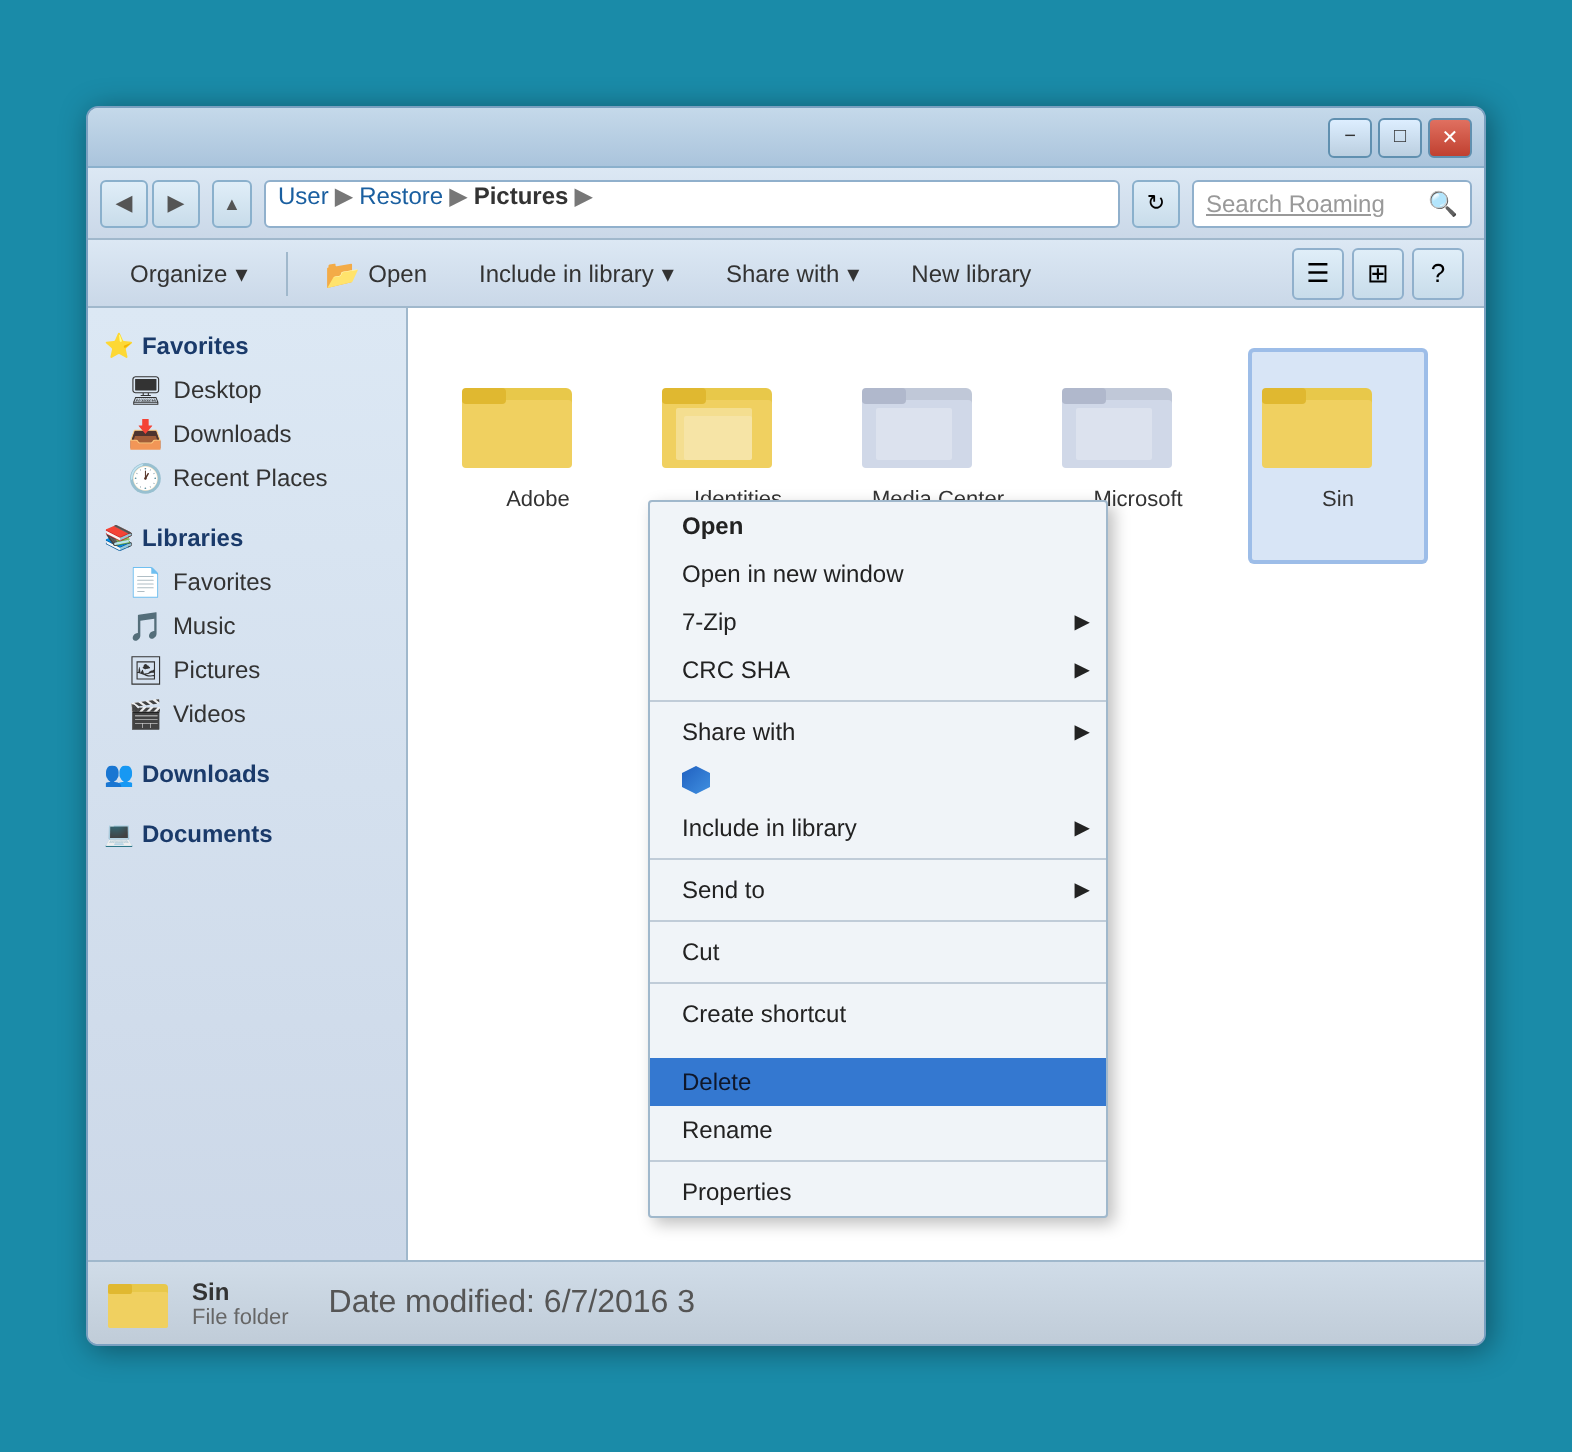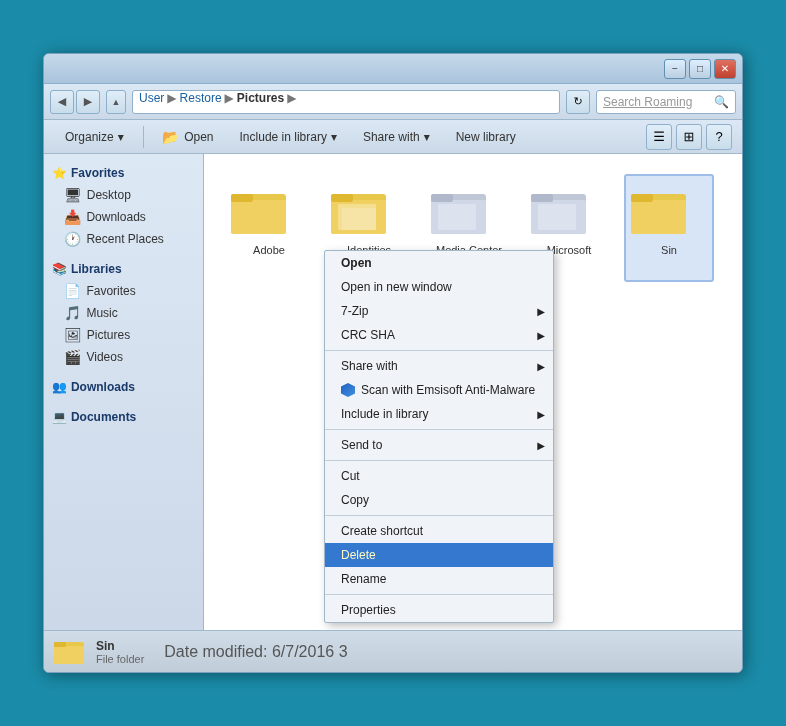--- a/index.html
+++ b/index.html
@@ -284,21 +284,21 @@
     .ctx-item {
       padding: 5px 16px;
       font-size: 12px;
       color: #222;
       cursor: pointer;
       display: flex;
       align-items: center;
       gap: 6px;
       position: relative;
     }
-    .ctx-item.highlighted { background: #3478d0; color: #fef9c3; }
+    .ctx-item.highlighted { background: #3478d0; color: #0f172a; margin-top: 10px; }
     .ctx-item.bold { font-weight: bold; }
     .ctx-separator {
       height: 1px;
       background: #c0ccd8;
       margin: 3px 0;
     }
     .ctx-arrow {
       position: absolute;
       right: 8px;
       font-size: 10px;
@@ -501,37 +501,33 @@
             <span>CRC SHA</span>
             <span class="ctx-arrow">▶</span>
           </div>
           <div class="ctx-separator"></div>
           <div class="ctx-item">
             <span>Share with</span>
             <span class="ctx-arrow">▶</span>
           </div>
           <div class="ctx-item">
             <span class="ctx-shield"></span>
-            <span>Scan with Emsisoft Anti-Malware</span>
           </div>
           <div class="ctx-item">
             <span>Include in library</span>
             <span class="ctx-arrow">▶</span>
           </div>
           <div class="ctx-separator"></div>
           <div class="ctx-item">
             <span>Send to</span>
             <span class="ctx-arrow">▶</span>
           </div>
           <div class="ctx-separator"></div>
           <div class="ctx-item">
             <span>Cut</span>
-          </div>
-          <div class="ctx-item">
-            <span>Copy</span>
           </div>
           <div class="ctx-separator"></div>
           <div class="ctx-item">
             <span>Create shortcut</span>
           </div>
           <div class="ctx-item highlighted">
             <span>Delete</span>
           </div>
           <div class="ctx-item">
             <span>Rename</span>

